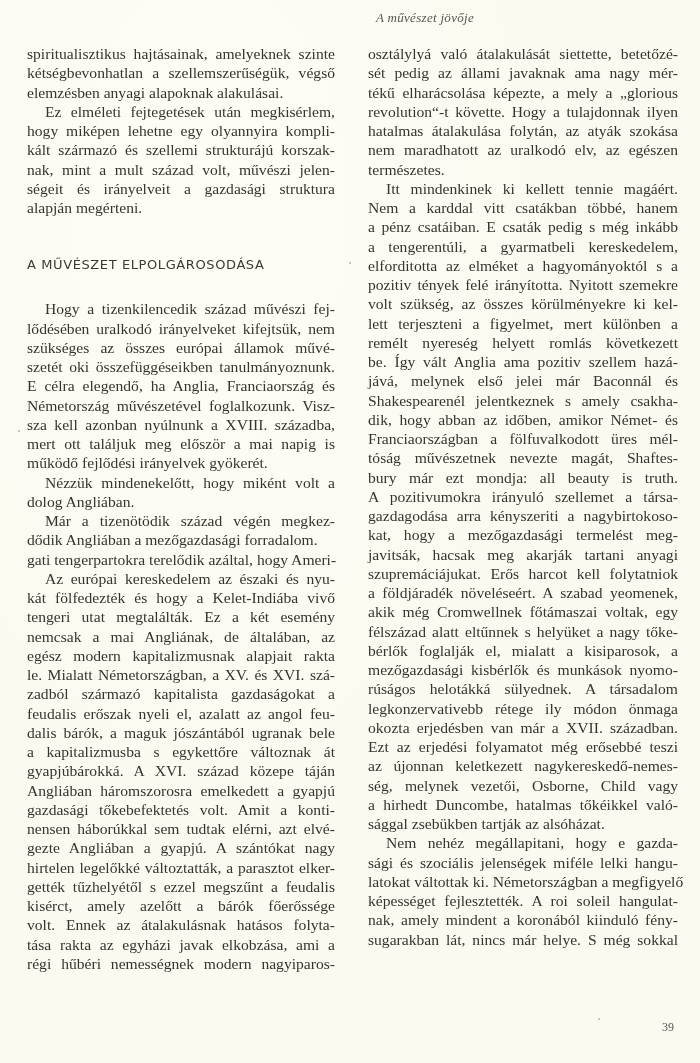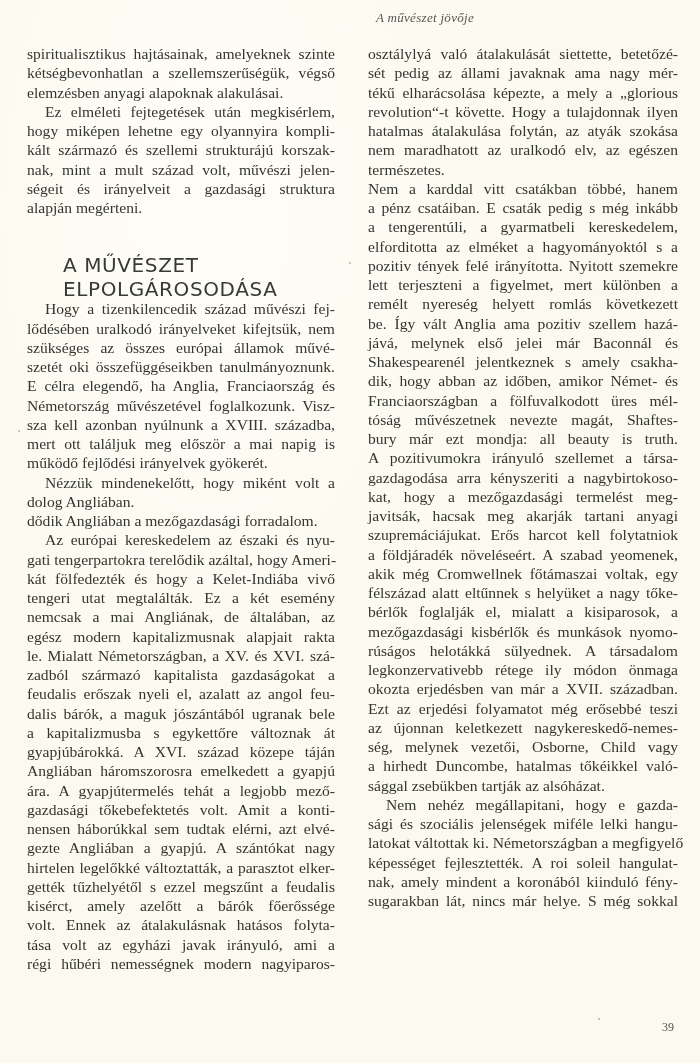--- a/index.html
+++ b/index.html
@@ -57,27 +57,26 @@
   }
   .line.last {
     text-align-last: left;
   }
   .line.indent { padding-left: 18px; }
   .gap-head { height: 36px; }
   .gap-after-head { height: 22px; }
   .section-title {
     display: block;
     font-family: "DejaVu Sans", "Liberation Sans", sans-serif;
-    font-size: 20px;
+    font-size: 13px;
     font-weight: normal;
     letter-spacing: 0.6px;
     color: #3a3a34;
     height: 24px;
     line-height: 24px;
-    margin-left: 36px;
   }
   .folio {
     position: absolute;
     top: 1020px;
     left: 662px;
     font-family: "Liberation Serif", "DejaVu Serif", serif;
     font-size: 12px;
     color: #55554f;
   }
   .speck {
@@ -120,65 +119,67 @@
         <span class="line">Németország művészetével foglalkozunk. Visz-</span>
         <span class="line">sza kell azonban nyúlnunk a XVIII. századba,</span>
         <span class="line">mert ott találjuk meg először a mai napig is</span>
         <span class="line last">működő fejlődési irányelvek gyökerét.</span>
       </div>
     <div>
         <span class="line indent">Nézzük mindenekelőtt, hogy miként volt a</span>
         <span class="line last">dolog Angliában.</span>
       </div>
     <div>
+        <span class="line indent">Már a tizenötödik század végén megkez-</span>
         <span class="line last">dődik Angliában a mezőgazdasági forradalom.</span>
       </div>
     <div>
+        <span class="line">gati tengerpartokra terelődik azáltal, hogy Ameri-</span>
         <span class="line indent">Az európai kereskedelem az északi és nyu-</span>
-        <span class="line">gati tengerpartokra terelődik azáltal, hogy Ameri-</span>
         <span class="line">kát fölfedezték és hogy a Kelet-Indiába vivő</span>
         <span class="line">tengeri utat megtalálták. Ez a két esemény</span>
         <span class="line">nemcsak a mai Angliának, de általában, az</span>
         <span class="line">egész modern kapitalizmusnak alapjait rakta</span>
         <span class="line">le. Mialatt Németországban, a XV. és XVI. szá-</span>
         <span class="line">zadból származó kapitalista gazdaságokat a</span>
         <span class="line">feudalis erőszak nyeli el, azalatt az angol feu-</span>
         <span class="line">dalis bárók, a maguk jószántából ugranak bele</span>
         <span class="line">a kapitalizmusba s egykettőre változnak át</span>
         <span class="line">gyapjúbárokká. A XVI. század közepe táján</span>
         <span class="line">Angliában háromszorosra emelkedett a gyapjú</span>
-        <span class="line">ára. A gyapjútermelés tehát a legjobb mező-</span>
         <span class="line">gazdasági tőkebefektetés volt. Amit a konti-</span>
         <span class="line">nensen háborúkkal sem tudtak elérni, azt elvé-</span>
         <span class="line">gezte Angliában a gyapjú. A szántókat nagy</span>
         <span class="line">hirtelen legelőkké változtatták, a parasztot elker-</span>
         <span class="line">gették tűzhelyétől s ezzel megszűnt a feudalis</span>
         <span class="line">kisérct, amely azelőtt a bárók főerőssége</span>
         <span class="line">volt. Ennek az átalakulásnak hatásos folyta-</span>
-        <span class="line">tása volt az egyházi javak irányuló, ami a</span>
+        <span class="line">tása rakta az egyházi javak elkobzása, ami a</span>
         <span class="line">régi hűbéri nemességnek modern nagyiparos-</span>
       </div>
   </div>
 
   <div class="col col-right">
     <div>
         <span class="line">osztálylyá való átalakulását siettette, betetőzé-</span>
         <span class="line">sét pedig az állami javaknak ama nagy mér-</span>
         <span class="line">tékű elharácsolása képezte, a mely a „glorious</span>
         <span class="line">revolution“-t követte. Hogy a tulajdonnak ilyen</span>
         <span class="line">hatalmas átalakulása folytán, az atyák szokása</span>
         <span class="line">nem maradhatott az uralkodó elv, az egészen</span>
         <span class="line last">természetes.</span>
       </div>
     <div>
+        <span class="line indent">Itt mindenkinek ki kellett tennie magáért.</span>
         <span class="line">Nem a karddal vitt csatákban többé, hanem</span>
         <span class="line">a pénz csatáiban. E csaták pedig s még inkább</span>
         <span class="line">a tengerentúli, a gyarmatbeli kereskedelem,</span>
         <span class="line">elforditotta az elméket a hagyományoktól s a</span>
         <span class="line">pozitiv tények felé irányította. Nyitott szemekre</span>
+        <span class="line">volt szükség, az összes körülményekre ki kel-</span>
         <span class="line">lett terjeszteni a figyelmet, mert különben a</span>
         <span class="line">remélt nyereség helyett romlás következett</span>
         <span class="line">be. Így vált Anglia ama pozitiv szellem hazá-</span>
         <span class="line">jává, melynek első jelei már Baconnál és</span>
         <span class="line">Shakespearenél jelentkeznek s amely csakha-</span>
         <span class="line">dik, hogy abban az időben, amikor Német- és</span>
         <span class="line">Franciaországban a fölfuvalkodott üres mél-</span>
         <span class="line">tóság művészetnek nevezte magát, Shaftes-</span>
         <span class="line">bury már ezt mondja: all beauty is truth.</span>
         <span class="line">A pozitivumokra irányuló szellemet a társa-</span>

